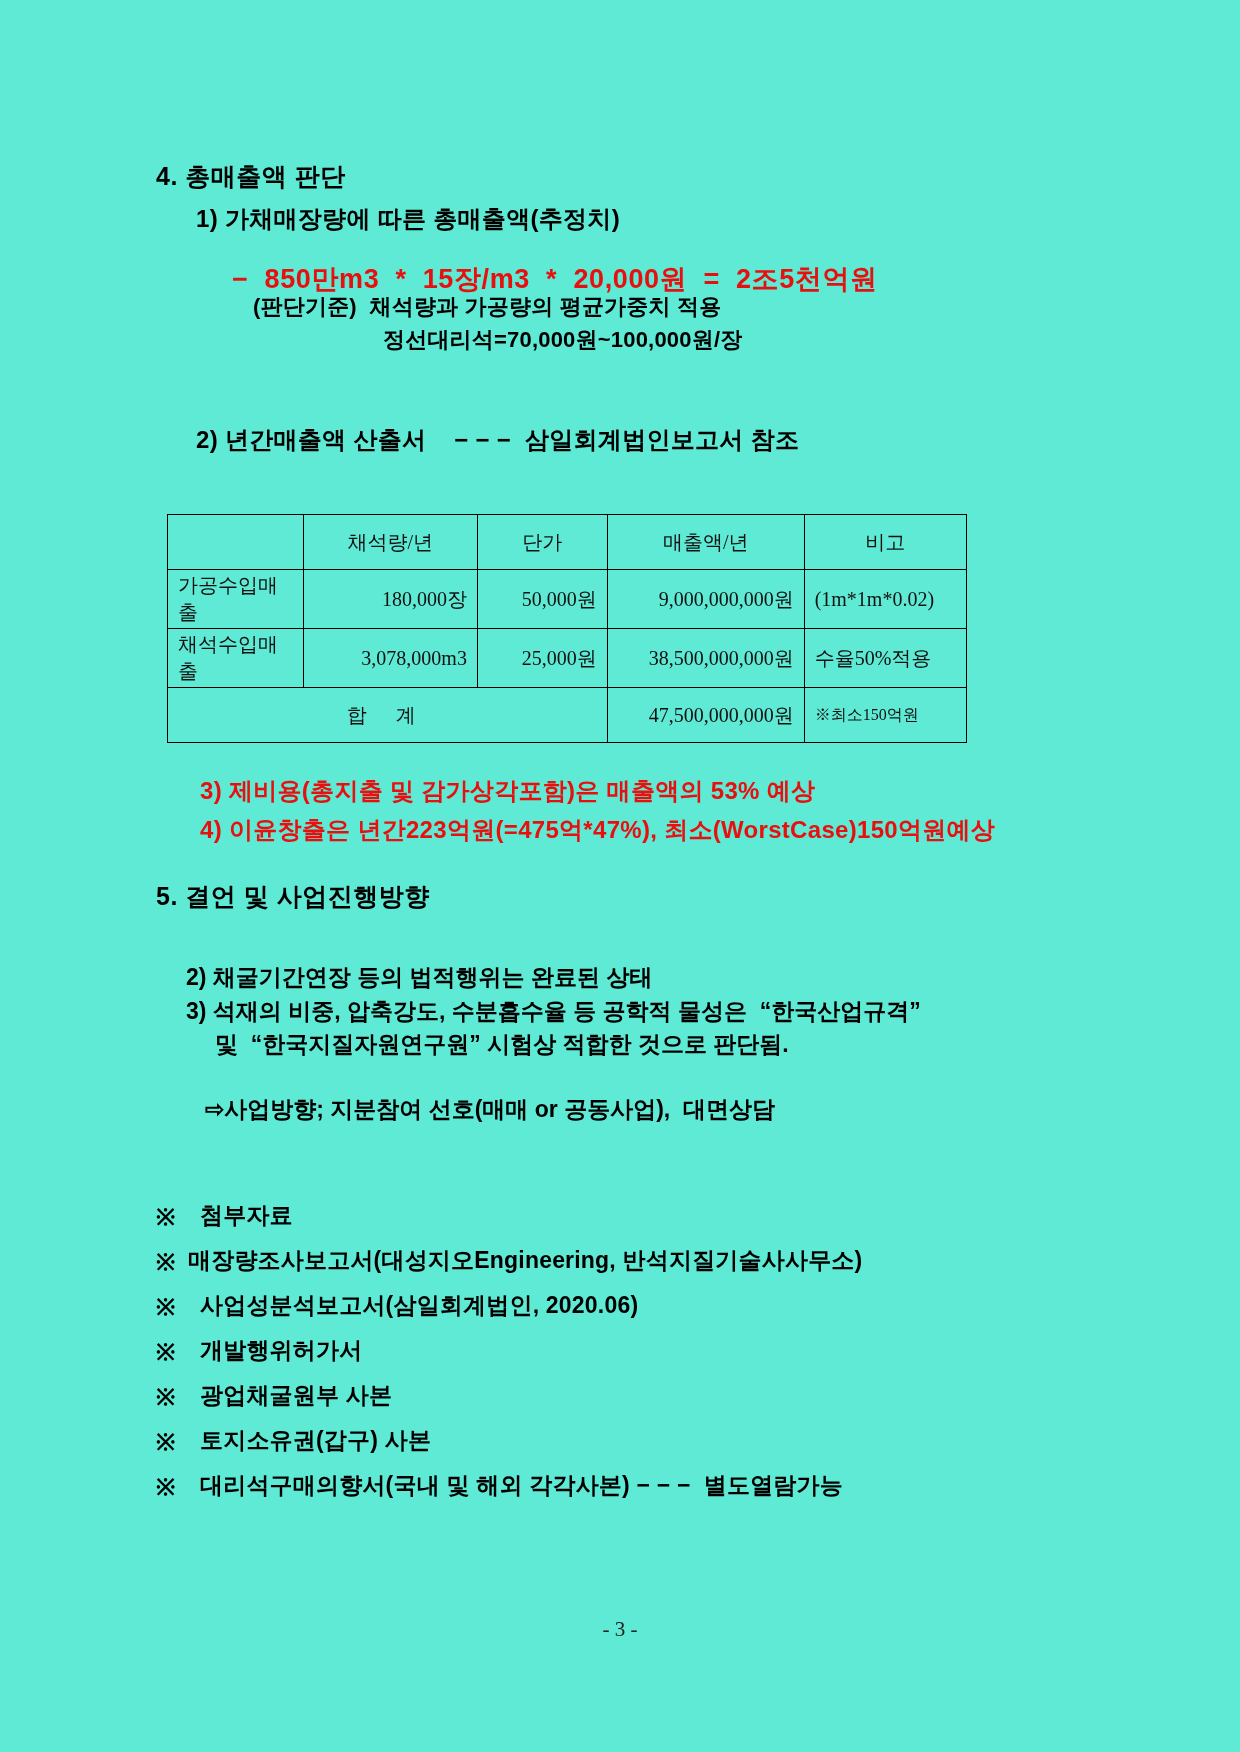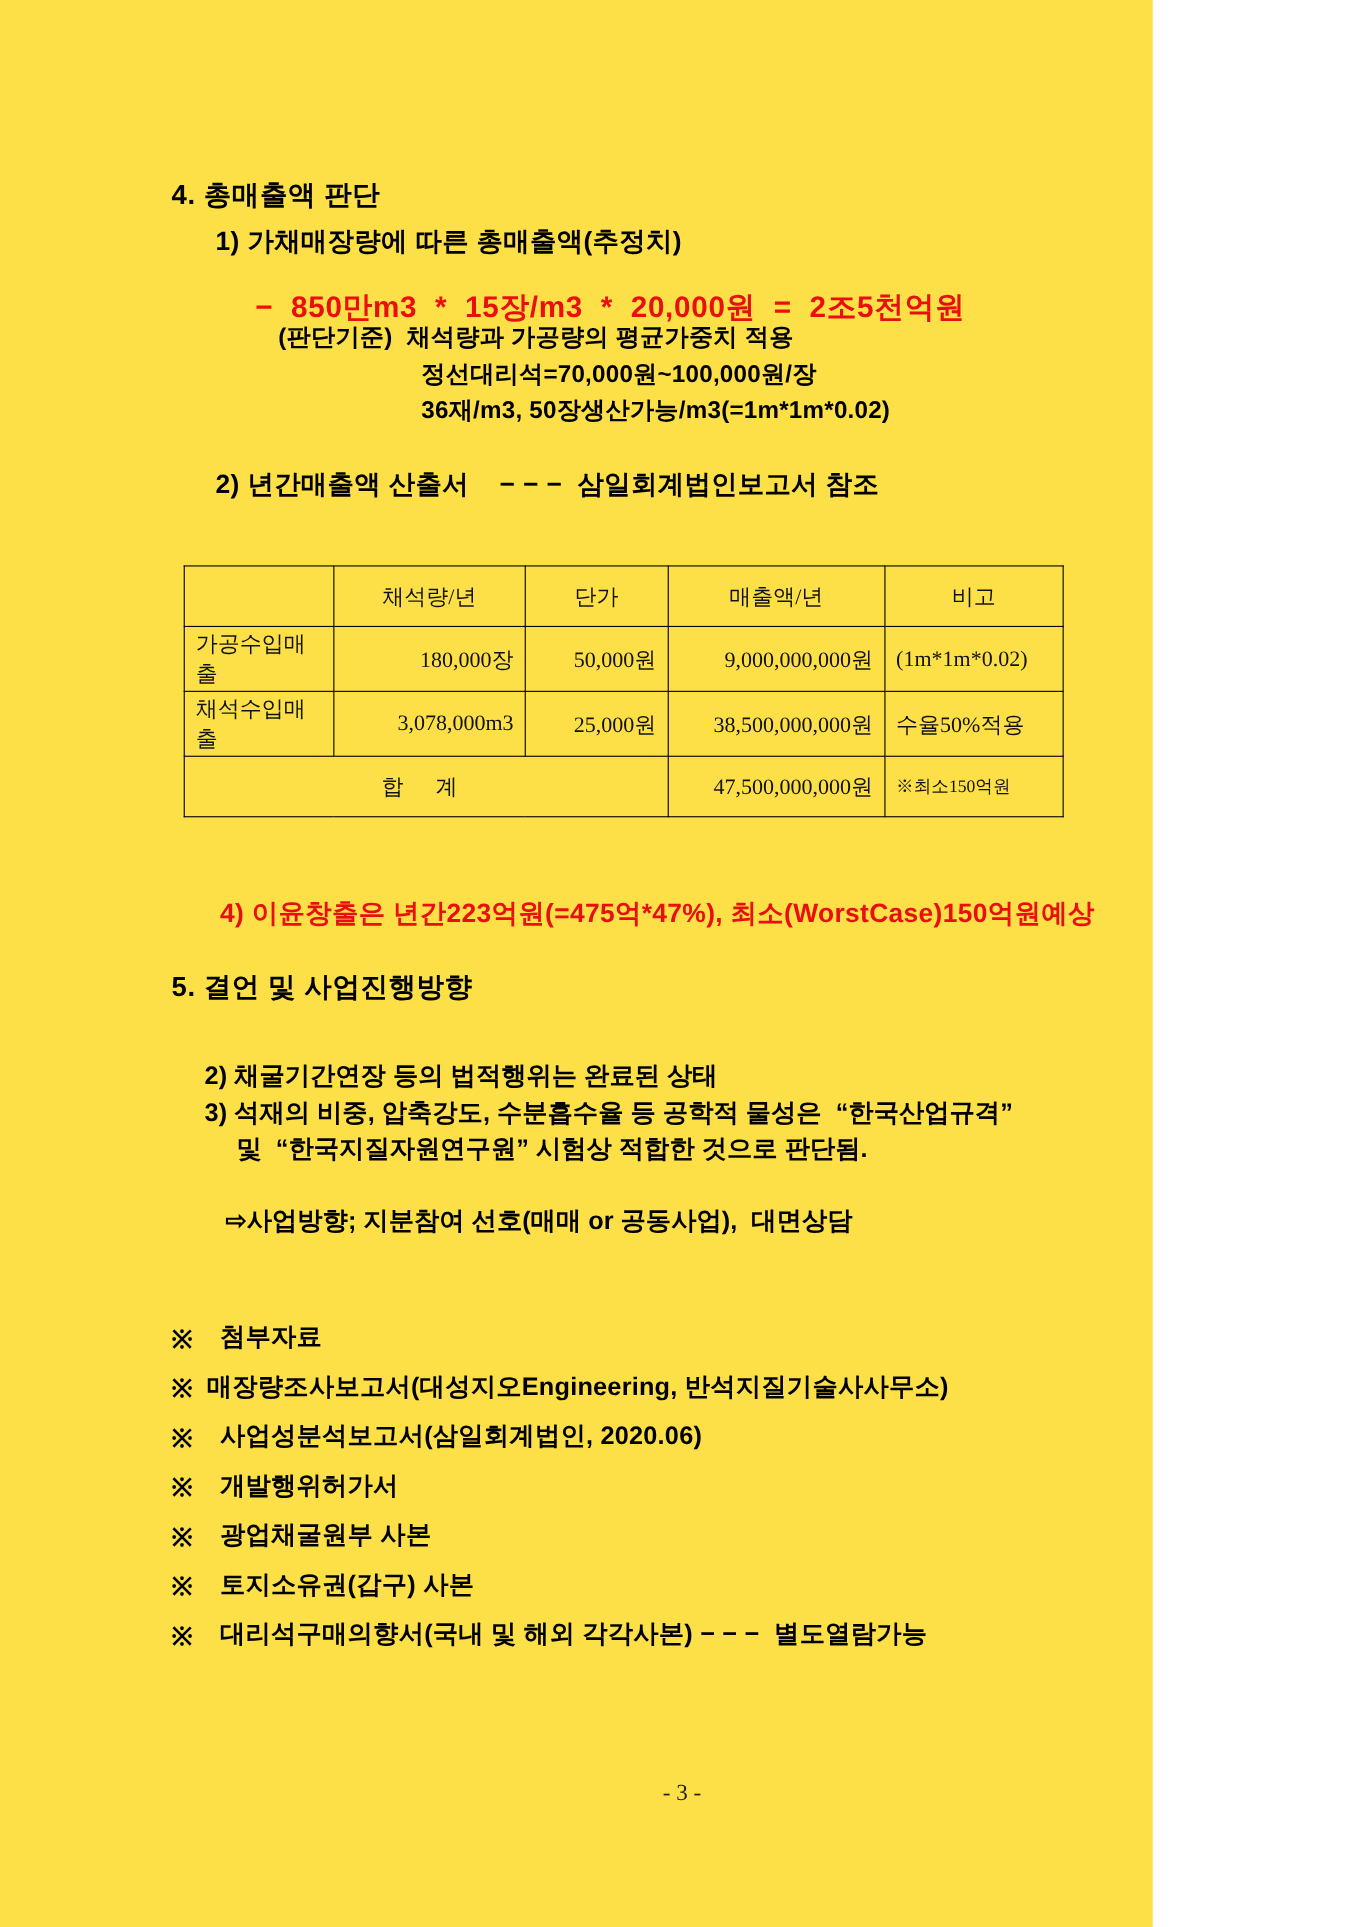--- a/index.html
+++ b/index.html
@@ -2,23 +2,23 @@
 <html><head>
 <meta charset="utf-8">
 <style>
   html, body {
     margin: 0;
     padding: 0;
     background: #ffffff;
   }
   .page {
     position: relative;
-    width: 1048px;
+    width: 1240px;
     height: 1752px;
-    background: #fde047;
+    background: #5eead4;
     font-family: "Liberation Sans", sans-serif;
     color: #000000;
     overflow: hidden;
   }
 
   
   .blk { position: absolute; white-space: pre; }
 
   .h-sec {
     font-size: 25px;
@@ -107,21 +107,20 @@
   <div class="blk h-sec" style="left:156px; top:160px;">4. 총매출액 판단</div>
 
   <div class="blk lvl2" style="left:196px; top:203px;">1) 가채매장량에 따른 총매출액(추정치)</div>
 
   <div class="blk formula" style="left:232px; top:261px;">−  850만m3  *  15장/m3  *  20,000원  =  2조5천억원</div>
 
   <div class="blk crit" style="left:253px; top:292px;">(판단기준)  채석량과 가공량의 평균가중치 적용</div>
 
   <div class="blk crit" style="left:383px; top:325px;">정선대리석=70,000원~100,000원/장</div>
 
-  <div class="blk crit" style="left:383px; top:358px;">36재/m3, 50장생산가능/m3(=1m*1m*0.02)</div>
 
   <div class="blk lvl2" style="left:196px; top:424px;">2) 년간매출액 산출서    − − −  삼일회계법인보고서 참조</div>
 
   <div class="tbl-wrap">
     <table class="calc">
       <tbody>
         <tr class="hdr">
           <td class="c-label"></td>
           <td class="c-qty">채석량/년</td>
           <td class="c-price">단가</td>
@@ -144,20 +143,21 @@
         </tr>
         <tr>
           <td class="sum-label" colspan="3">합    계</td>
           <td class="c-rev">47,500,000,000원</td>
           <td class="c-note small-note">※최소150억원</td>
         </tr>
       </tbody>
     </table>
   </div>
 
+  <div class="blk lvl2 red" style="left:200px; top:775px;">3) 제비용(총지출 및 감가상각포함)은 매출액의 53% 예상</div>
 
   <div class="blk lvl2 red" style="left:200px; top:814px;">4) 이윤창출은 년간223억원(=475억*47%), 최소(WorstCase)150억원예상</div>
 
   <div class="blk h-sec" style="left:156px; top:880px;">5. 결언 및 사업진행방향</div>
 
 
   <div class="blk note" style="left:186px; top:962px;">2) 채굴기간연장 등의 법적행위는 완료된 상태</div>
 
   <div class="blk note" style="left:186px; top:996px;">3) 석재의 비중, 압축강도, 수분흡수율 등 공학적 물성은  “한국산업규격”</div>
 

